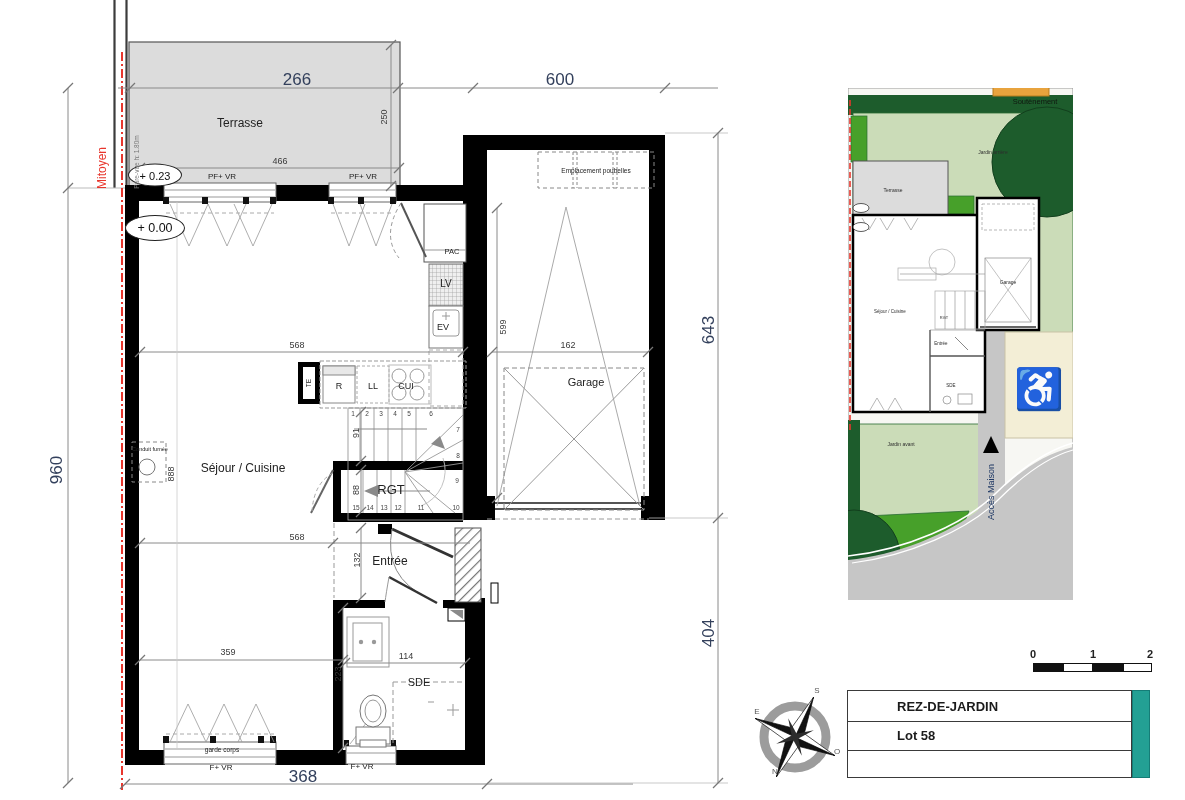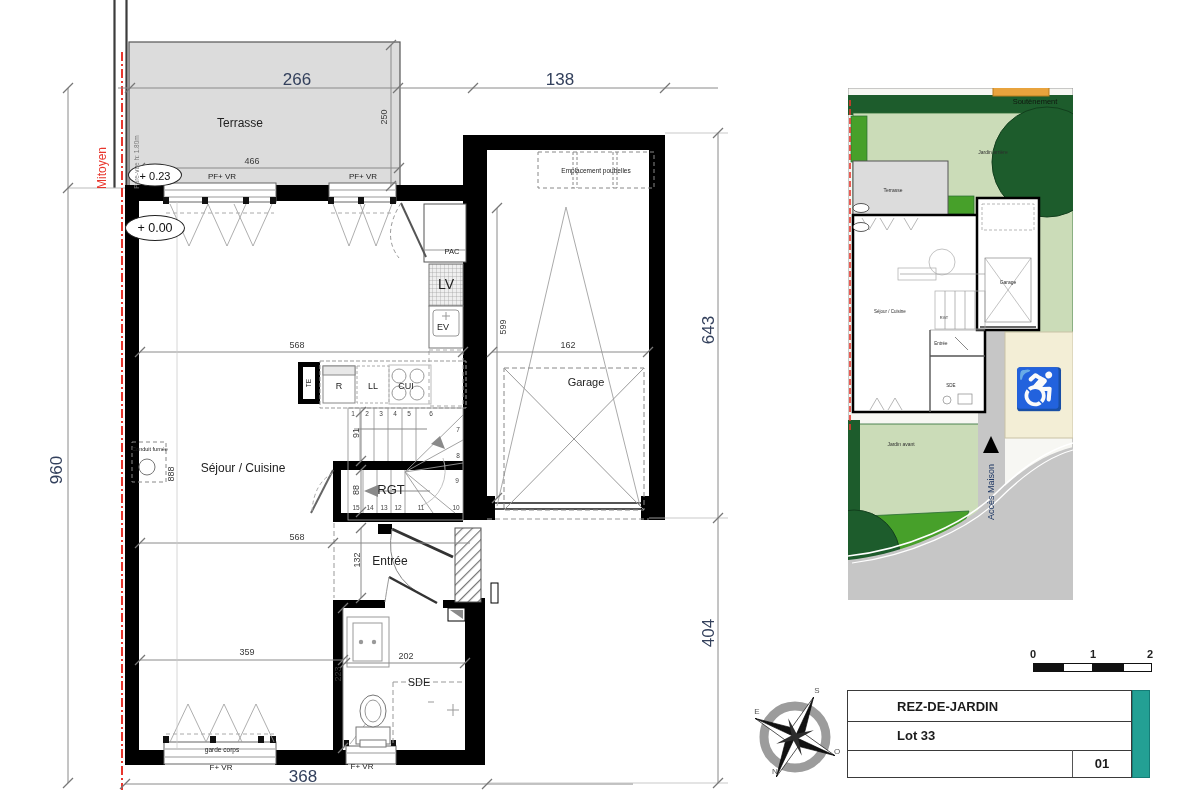--- a/index.html
+++ b/index.html
@@ -358,29 +358,29 @@
       <g transform="rotate(45)" fill="#2c2c2c">
         <polygon points="0,-20 3,0 0,20 -3,0"></polygon>
         <polygon points="-20,0 0,3 20,0 0,-3"></polygon>
       </g>
     </g>
   </g>
 </svg>
 
 <div class="lbl" style="left:240px;top:123px;font-size:12px">Terrasse</div>
 <div class="lbl dim" style="left:297px;top:79px">266</div>
-<div class="lbl dims" style="left:252px;top:161px">466</div>
+<div class="lbl dims" style="left:280px;top:161px">466</div>
 <div class="lbl dims rot" style="left:384px;top:117px">250</div>
 <div class="lbl" style="left:222px;top:177px;font-size:8px">PF+ VR</div>
 <div class="lbl" style="left:363px;top:177px;font-size:8px">PF+ VR</div>
 <div class="badge" style="left:155px;top:175px;width:52px;height:21px;font-size:11px">+ 0.23</div>
 <div class="badge" style="left:155px;top:228px;width:58px;height:24px;font-size:12.5px">+ 0.00</div>
 <div class="lbl rot red" style="left:102px;top:168px;font-size:12px">Mitoyen</div>
 <div class="lbl rot" style="left:137px;top:162px;font-size:6.5px;color:#777">Pare-vue h: 1.80m</div>
-<div class="lbl dim" style="left:560px;top:79px">138</div>
+<div class="lbl dim" style="left:560px;top:79px">600</div>
 <div class="lbl" style="left:596px;top:171px;font-size:6.5px">Emplacement poubelles</div>
 <div class="lbl" style="left:586px;top:382px;font-size:11px">Garage</div>
 <div class="lbl dims" style="left:568px;top:345px">162</div>
 <div class="lbl dims rot" style="left:503px;top:327px">599</div>
 <div class="lbl dim rot" style="left:708px;top:330px">643</div>
 <div class="lbl dim rot" style="left:708px;top:633px">404</div>
 <div class="lbl dim rot" style="left:56px;top:470px">960</div>
 <div class="lbl dims rot" style="left:171px;top:474px">888</div>
 <div class="lbl" style="left:150px;top:450px;font-size:5.5px">Conduit fumée</div>
 <div class="lbl" style="left:243px;top:468px;font-size:12px">Séjour / Cuisine</div>
@@ -388,30 +388,30 @@
 <div class="lbl dims" style="left:297px;top:537px">568</div>
 <div class="lbl rot" style="left:309px;top:383px;font-size:6.5px">TE</div>
 <div class="lbl" style="left:339px;top:386px;font-size:9px">R</div>
 <div class="lbl" style="left:373px;top:386px;font-size:9px">LL</div>
 <div class="lbl" style="left:406px;top:386px;font-size:9px">CUI</div>
 <div class="lbl dims rot" style="left:356px;top:433px">91</div>
 <div class="lbl" style="left:391px;top:489px;font-size:13px">RGT</div>
 <div class="lbl dims rot" style="left:356px;top:490px">88</div>
 <div class="lbl" style="left:390px;top:561px;font-size:12px">Entrée</div>
 <div class="lbl dims rot" style="left:357px;top:560px">132</div>
-<div class="lbl dims" style="left:406px;top:656px">202</div>
+<div class="lbl dims" style="left:406px;top:656px">114</div>
 <div class="lbl dims rot" style="left:338px;top:674px">223</div>
 <div class="lbl" style="left:419px;top:682px;font-size:11px">SDE</div>
-<div class="lbl dims" style="left:247px;top:652px">359</div>
+<div class="lbl dims" style="left:228px;top:652px">359</div>
 <div class="lbl" style="left:222px;top:750px;font-size:6.5px">garde corps</div>
 <div class="lbl" style="left:221px;top:768px;font-size:8px">F+ VR</div>
 <div class="lbl" style="left:362px;top:767px;font-size:8px">F+ VR</div>
 <div class="lbl dim" style="left:303px;top:776px">368</div>
 <div class="lbl" style="left:452px;top:252px;font-size:7.5px">PAC</div>
-<div class="lbl" style="left:446px;top:284px;font-size:14px">LV</div>
+<div class="lbl" style="left:446px;top:284px;font-size:10px">LV</div>
 <div class="lbl" style="left:443px;top:327px;font-size:9px">EV</div>
 
 <span class="snum" style="left:353px;top:414px">1</span>
 <span class="snum" style="left:367px;top:414px">2</span>
 <span class="snum" style="left:381px;top:414px">3</span>
 <span class="snum" style="left:395px;top:414px">4</span>
 <span class="snum" style="left:409px;top:414px">5</span>
 <span class="snum" style="left:431px;top:414px">6</span>
 <span class="snum" style="left:458px;top:430px">7</span>
 <span class="snum" style="left:458px;top:456px">8</span>
@@ -431,28 +431,23 @@
 <div class="lbl mini" style="left:941px;top:344px;font-size:4.5px">Entrée</div>
 <div class="lbl mini" style="left:951px;top:386px;font-size:4.5px">SDE</div>
 <div class="lbl mini" style="left:1008px;top:282px;font-size:5px">Garage</div>
 <div class="lbl mini" style="left:901px;top:444px;font-size:5px">Jardin avant</div>
 <div class="lbl rot" style="left:991px;top:492px;font-size:9px;color:#1f3864">Accès Maison</div>
 <div class="lbl" style="left:1039px;top:389px;font-size:40px;color:#aca583">♿</div>
 
 <div class="tb">
   <div class="row1"></div>
   <div class="row2"></div>
-  <div class="row3">
-    <div class="cell01">
-          <span class="tb-text" style="position:static">01</span>
-        </div>
-  </div>
 </div>
 <span class="tb-text" style="left:897px;top:699px">REZ-DE-JARDIN</span>
-<span class="tb-text" style="left:897px;top:728px">Lot 33</span>
+<span class="tb-text" style="left:897px;top:728px">Lot 58</span>
 <div class="tealbar"></div>
 
 <div>
   <div class="sb-seg" style="left:1033px;width:30px;background:#111"></div>
   <div class="sb-seg" style="left:1063px;width:30px;background:#fff"></div>
   <div class="sb-seg" style="left:1093px;width:30px;background:#111"></div>
   <div class="sb-seg" style="left:1123px;width:29px;background:#fff"></div>
   <div class="lbl" style="left:1033px;top:654px;font-size:11px;font-weight:bold">0</div>
   <div class="lbl" style="left:1093px;top:654px;font-size:11px;font-weight:bold">1</div>
   <div class="lbl" style="left:1150px;top:654px;font-size:11px;font-weight:bold">2</div>

